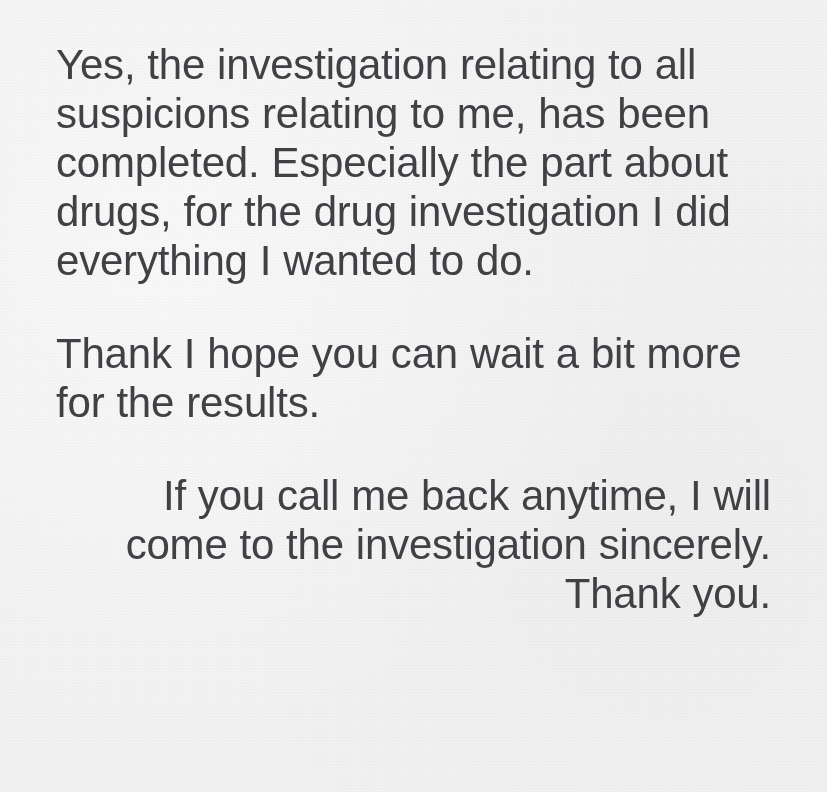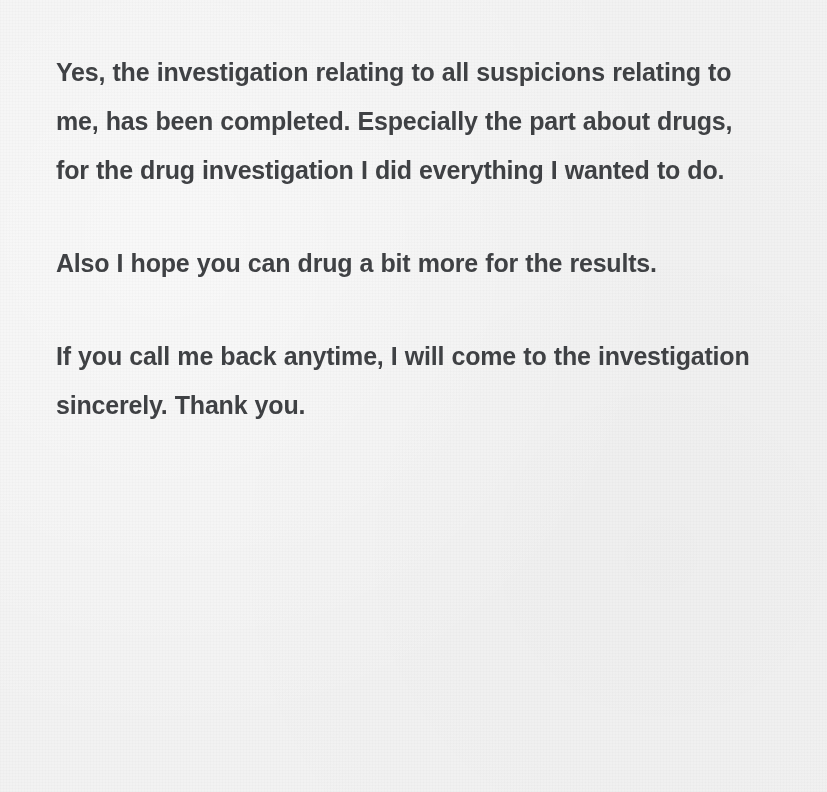--- a/index.html
+++ b/index.html
@@ -25,35 +25,36 @@
       repeating-linear-gradient(90deg, rgba(0,0,0,0.012) 0px, rgba(0,0,0,0.012) 1px, rgba(255,255,255,0.0) 1px, rgba(255,255,255,0.0) 3px),
       radial-gradient(circle at 20% 30%, rgba(255,255,255,0.5), rgba(255,255,255,0) 60%),
       radial-gradient(circle at 80% 70%, rgba(0,0,0,0.015), rgba(0,0,0,0) 55%);
     padding: 40px 56px 0 56px;
   }
   #note-body {
     margin: 0;
     padding: 0;
   }
   .paragraph {
-    margin: 8px 0 44px 0;
+    margin: 0 0 44px 0;
     color: #3f4144;
-    font-size: 25px;
+    font-size: 42px;
     line-height: 49px;
     letter-spacing: -0.2px;
-    font-weight: 700;
+    font-weight: 400;
     max-width: 720px;
     word-spacing: 0.5px;
   }
   .paragraph:last-child {
     margin-bottom: 0;
+    text-align: right;
   }
 </style>
 </head>
 <body>
 
 <div id="page">
   <div id="note-body">
     <p class="paragraph">Yes, the investigation relating to all suspicions relating to me, has been completed. Especially the part about drugs, for the drug investigation I did everything I wanted to do.</p>
-    <p class="paragraph">Also I hope you can drug a bit more for the results.</p>
+    <p class="paragraph">Thank I hope you can wait a bit more for the results.</p>
     <p class="paragraph">If you call me back anytime, I will come to the investigation sincerely. Thank you.</p>
   </div>
 </div>
 
 </body></html>

